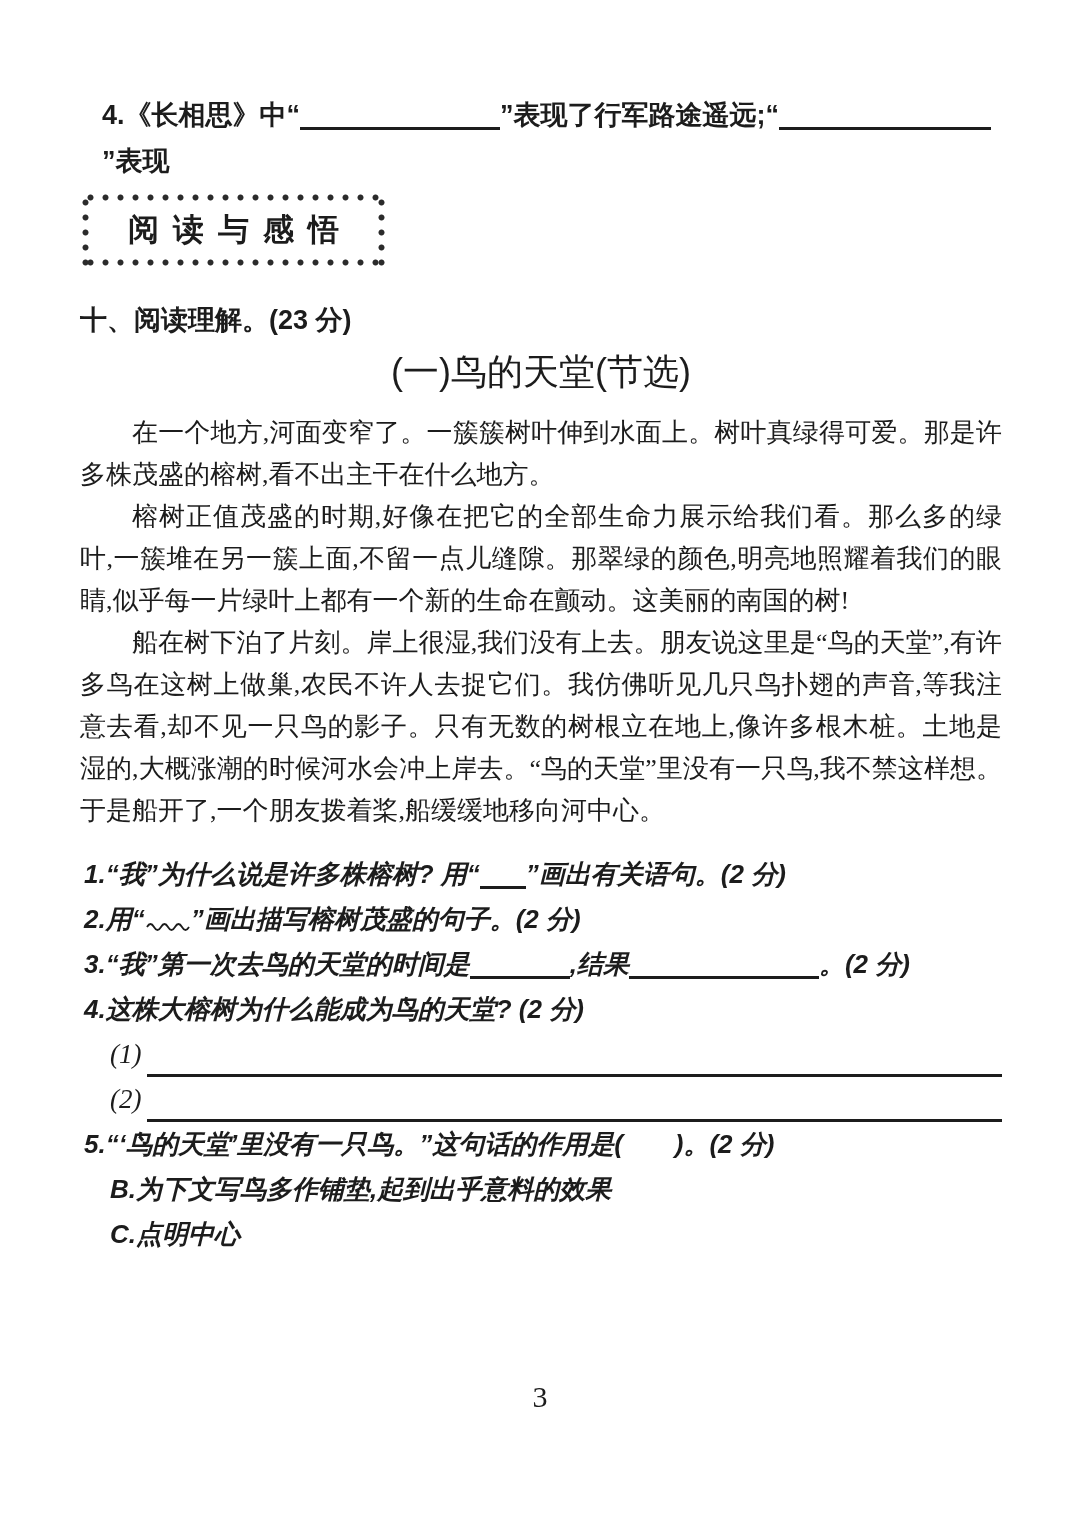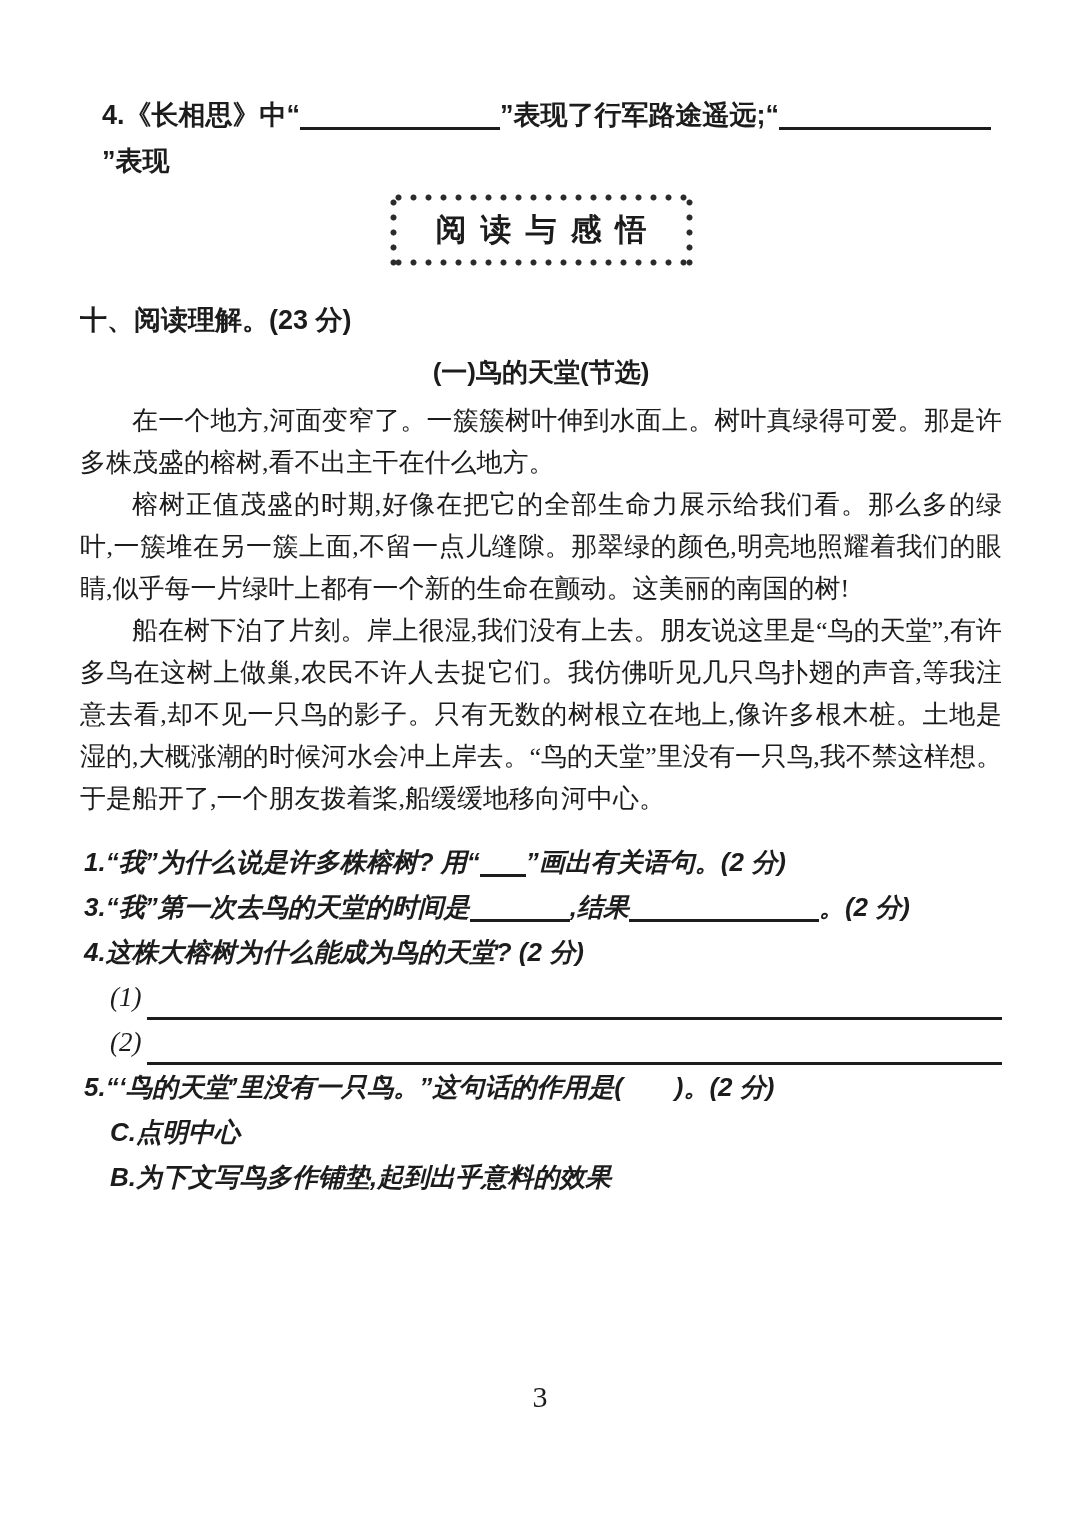--- a/index.html
+++ b/index.html
@@ -35,21 +35,21 @@
     vertical-align: -6px;
   }
   .b200 { width: 200px; }
   .b212 { width: 212px; }
   .b46  { width: 46px; }
   .b100 { width: 100px; }
   .b190 { width: 190px; }
   .paren-gap { display: inline-block; width: 52px; }
 
   
-  .banner-wrap { text-align: center; margin-top: 8px; }
+  .banner-wrap { text-align: left; margin-top: 8px; }
   .banner {
     display: inline-block;
     position: relative;
     padding: 17px 34px;
     background-image:
       radial-gradient(circle, #2b2b2b 2.6px, rgba(0,0,0,0) 3.4px),
       radial-gradient(circle, #2b2b2b 2.6px, rgba(0,0,0,0) 3.4px),
       radial-gradient(circle, #2b2b2b 2.6px, rgba(0,0,0,0) 3.4px),
       radial-gradient(circle, #2b2b2b 2.6px, rgba(0,0,0,0) 3.4px);
     background-size: 15px 9px, 15px 9px, 9px 15px, 9px 15px;
@@ -69,27 +69,27 @@
   .section-heading {
     margin-top: 32px;
     font-family: "Liberation Sans", sans-serif;
     font-weight: 700;
     font-size: 27px;
     line-height: 40px;
   }
   .passage-title {
     text-align: center;
     font-family: "Liberation Sans", sans-serif;
-    font-weight: 700;
-    font-size: 26px;
+    font-weight: 400;
+    font-size: 36px;
     line-height: 40px;
     margin-top: 12px;
   }
   .passage {
-    margin-top: 8px;
+    margin-top: 20px;
     font-size: 26px;
     line-height: 42px;
     text-align: justify;
   }
   .passage p { margin: 0; text-indent: 2em; }
 
   
   .qa {
     margin-top: 20px;
     font-family: "Liberation Sans", sans-serif;
@@ -159,20 +159,25 @@
     <p>榕树正值茂盛的时期,好像在把它的全部生命力展示给我们看。那么多的绿叶,一簇堆在另一簇上面,不留一点儿缝隙。那翠绿的颜色,明亮地照耀着我们的眼睛,似乎每一片绿叶上都有一个新的生命在颤动。这美丽的南国的树!</p>
     <p>船在树下泊了片刻。岸上很湿,我们没有上去。朋友说这里是“鸟的天堂”,有许多鸟在这树上做巢,农民不许人去捉它们。我仿佛听见几只鸟扑翅的声音,等我注意去看,却不见一只鸟的影子。只有无数的树根立在地上,像许多根木桩。土地是湿的,大概涨潮的时候河水会冲上岸去。“鸟的天堂”里没有一只鸟,我不禁这样想。于是船开了,一个朋友拨着桨,船缓缓地移向河中心。</p>
   </div>
 
   <div class="qa">
 
     <div class="q-line">
       <span>1.“我”为什么说是许多株榕树? 用“</span><span class="blank b46"></span><span>”画出有关语句。(2 分)</span>
     </div>
 
+    <div class="q-line">
+      <span>2.用“</span><svg class="wavy-svg" width="46" height="14" viewBox="0 0 46 14">
+          <path d="M2 9 Q5.5 3 9 9 T16 9 T23 9 T30 9 T37 9 T44 9" fill="none" stroke="#1c1c1c" stroke-width="1.8"></path>
+        </svg><span>”画出描写榕树茂盛的句子。(2 分)</span>
+    </div>
 
     <div class="q-line">
       <span>3.“我”第一次去鸟的天堂的时间是</span><span class="blank b100"></span><span>,结果</span><span class="blank b190"></span><span>。(2 分)</span>
     </div>
 
     <div class="q-line">4.这株大榕树为什么能成为鸟的天堂? (2 分)</div>
 
     <div class="answer-line">
       <span class="label">(1)</span>
       <span class="line"></span>
@@ -180,21 +185,21 @@
     <div class="answer-line">
       <span class="label">(2)</span>
       <span class="line"></span>
     </div>
 
     <div class="q-line">
       <span>5.“‘鸟的天堂’里没有一只鸟。”这句话的作用是(</span><span class="paren-gap"></span><span>)。(2 分)</span>
     </div>
 
     <div class="options">
+      <div class="option">B.为下文写鸟多作铺垫,起到出乎意料的效果</div>
       <div class="option">C.点明中心</div>
-      <div class="option">B.为下文写鸟多作铺垫,起到出乎意料的效果</div>
     </div>
 
   </div>
 
   <div class="page-number">3</div>
 
 </div>
 
 </body></html>

